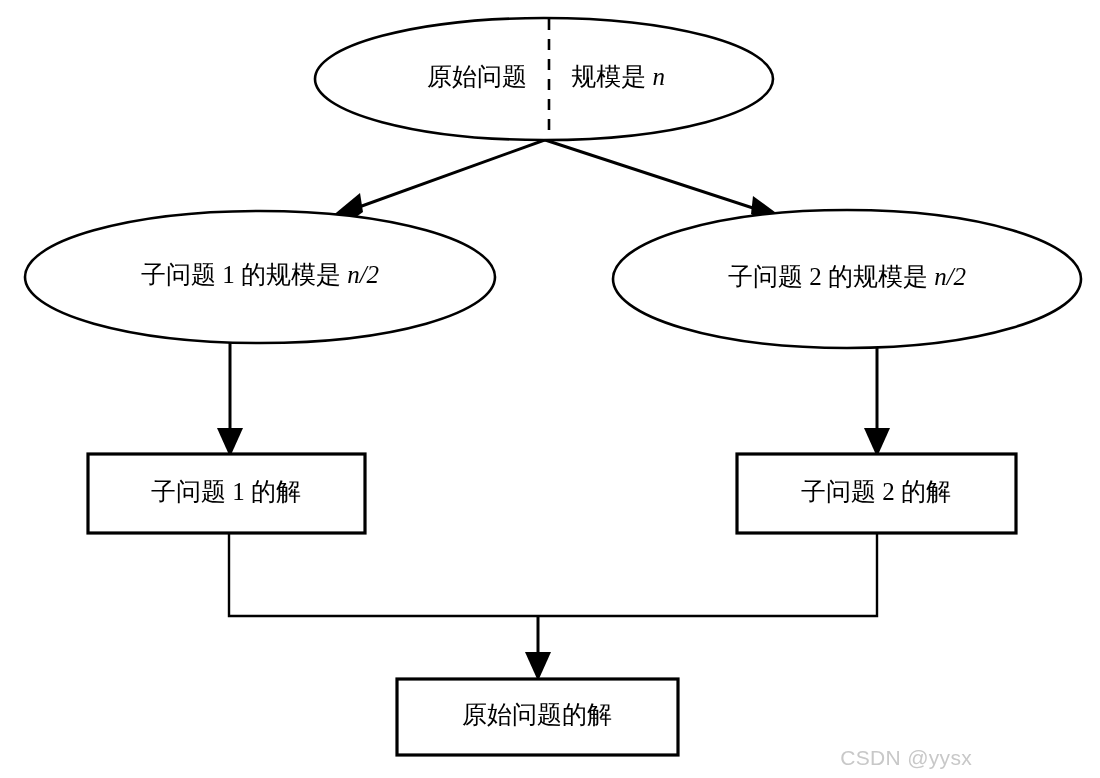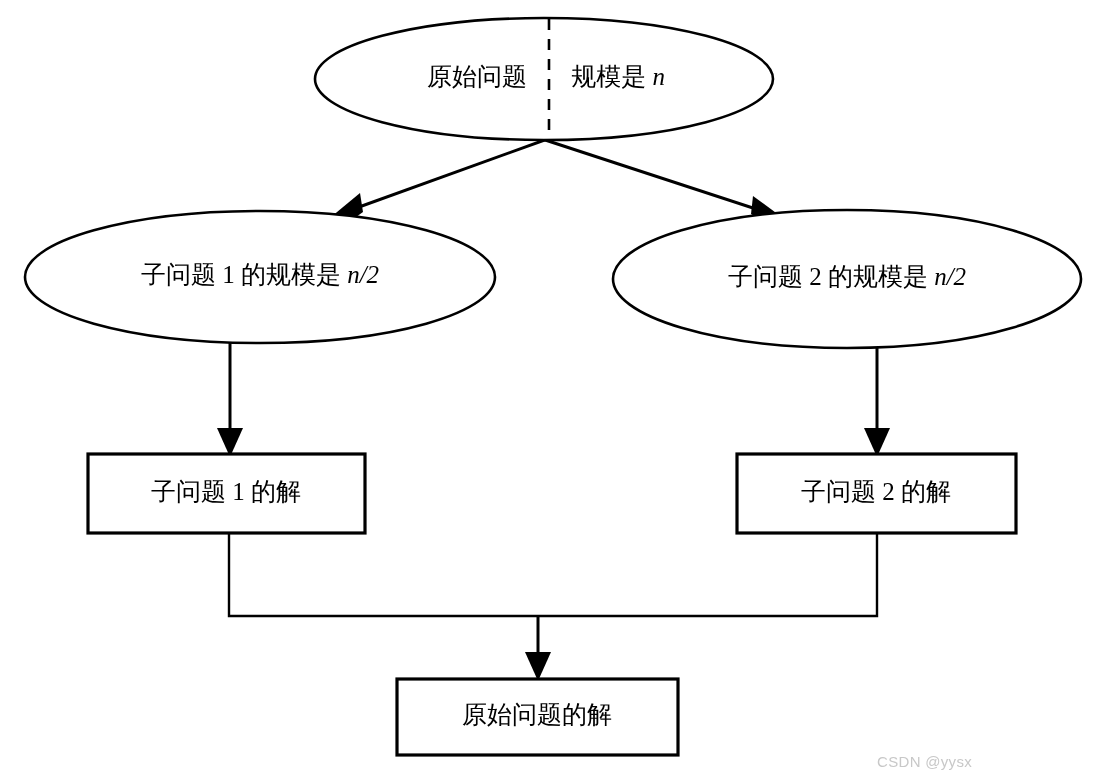--- a/index.html
+++ b/index.html
@@ -65,21 +65,21 @@
     dominant-baseline: middle;
   }
   .node-label .math {
     font-style: italic;
   }
   .watermark-text {
     position: absolute;
     right: 12px;
     bottom: 8px;
     font-family: "Liberation Sans", "DejaVu Sans", sans-serif;
-    font-size: 15px;
+    font-size: 21px;
     color: #c8c8c8;
     letter-spacing: 0.3px;
     user-select: none;
   }
 </style>
 </head>
 <body>
 
 <div id="diagram-root">
   <svg class="canvas" viewBox="0 0 1100 778" xmlns="http://www.w3.org/2000/svg">

